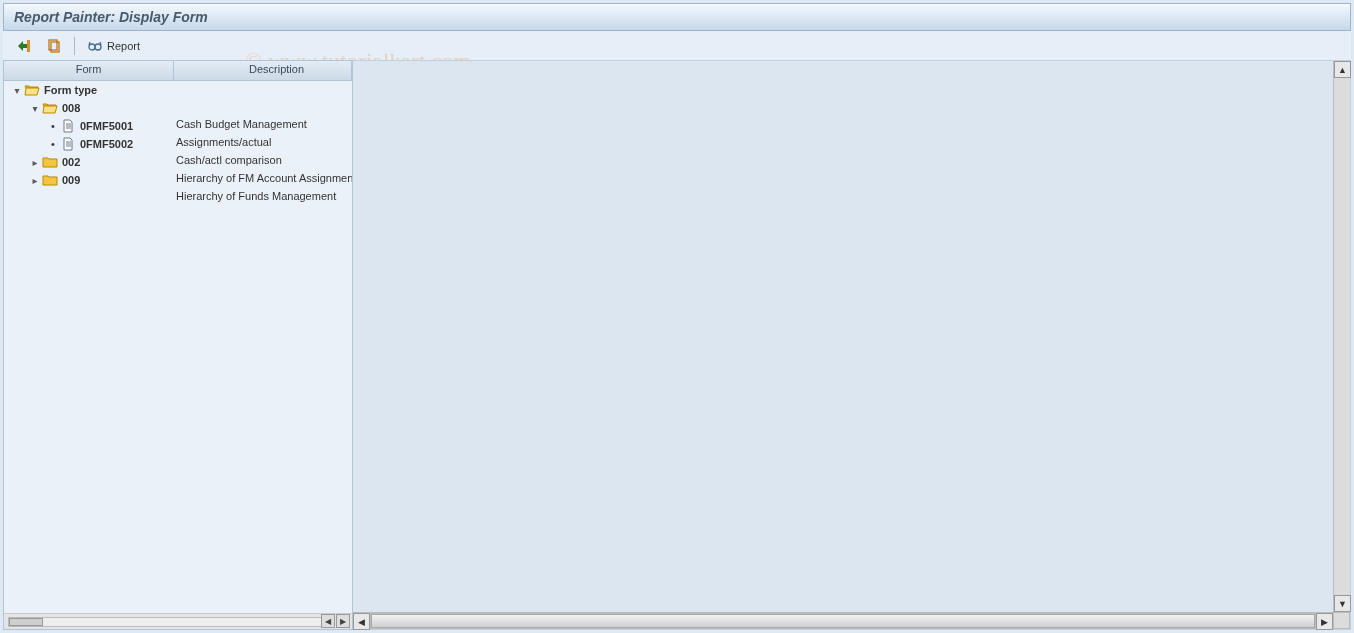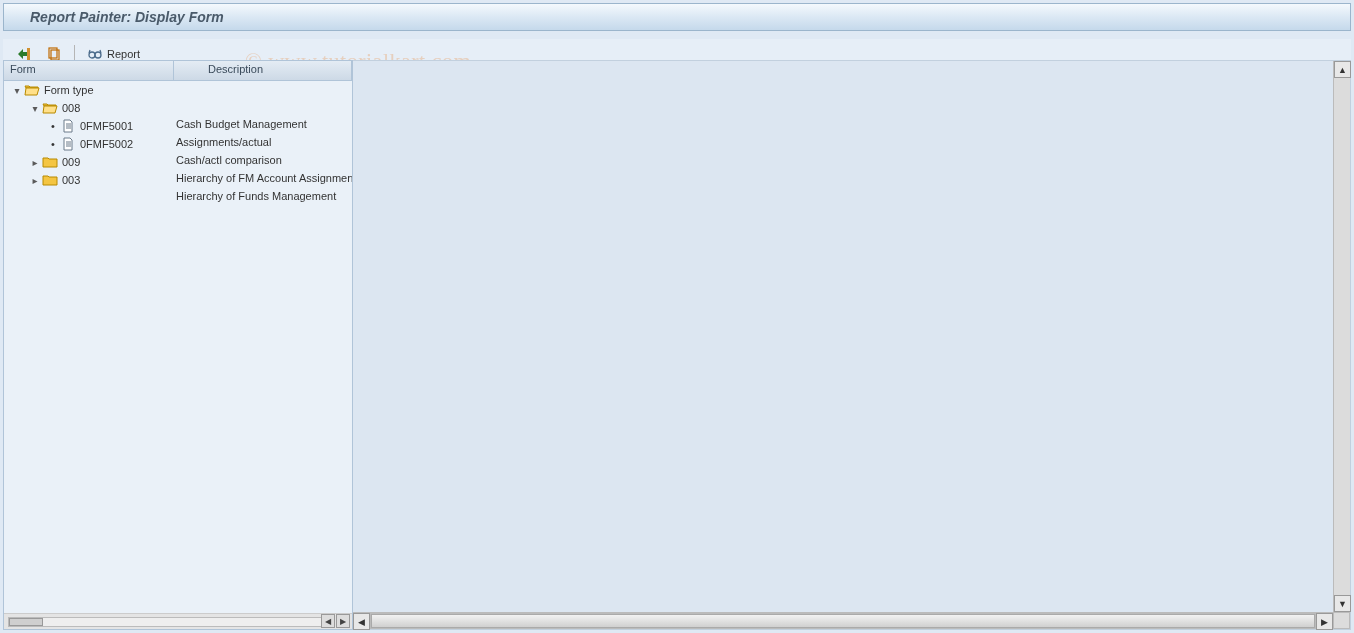--- a/index.html
+++ b/index.html
@@ -10,40 +10,40 @@
     font-size: 11px;
     color: #333;
     background: #dfe9f4;
     overflow: hidden;
     position: relative;
   }
   .title-bar {
     background: linear-gradient(to bottom, #f4f9fd 0%, #dbe8f4 50%, #c5d9eb 100%);
     border: 1px solid #9bb5cc;
     height: 28px;
-    padding: 0 26px;
+    padding: 0 10px;
     display: flex;
     align-items: center;
     margin: 3px 3px 0 3px;
   }
   .title-bar h1 {
     font-size: 14px;
     font-style: italic;
     font-weight: bold;
     color: #4a5a6a;
   }
   .toolbar {
     height: 30px;
     padding: 4px 8px;
     display: flex;
     align-items: center;
     gap: 4px;
     background: #e6eef7;
     border-bottom: 1px solid #c5c5c5;
-    margin: 8px 3px;
+    margin: 0 3px;
   }
   .tb-btn {
     display: inline-flex;
     align-items: center;
     gap: 4px;
     padding: 2px 4px;
     border: 1px solid transparent;
     border-radius: 2px;
     cursor: pointer;
   }
@@ -67,20 +67,21 @@
     border: 1px solid #b0c4d8;
     display: flex;
     flex-direction: column;
     position: relative;
   }
   .tree-header {
     display: flex;
     background: linear-gradient(to bottom,#e4ecf4,#cdd9e6);
     border-bottom: 1px solid #b0c4d8;
     height: 20px;
+    text-align: center;
   }
   .tree-header .col {
     padding: 2px 6px;
     border-right: 1px solid #b0c4d8;
     font-size: 11px;
     color: #3a4a5a;
     overflow: hidden;
   }
   .col-form { width: 170px; }
   .col-desc { flex: 1; margin-left: 28px; }
@@ -108,21 +109,21 @@
     font-size: 10px;
     cursor: pointer;
   }
   .bullet {
     display:inline-block;
     width:10px;
     text-align:center;
     color:#333;
   }
   .node-icon { width: 16px; height: 14px; display: inline-block; margin: 0 2px; }
-  .label { padding-left: 2px; }
+  .label { padding-left: 2px; font-weight: bold; }
   .tree-hscroll {
     height: 16px;
     background: #e4e4e4;
     border-top:1px solid #ccc;
     display:flex;
     align-items:center;
     justify-content:flex-end;
     gap:0;
   }
   .tree-hscroll .track { flex:1; margin:0 28px 0 4px; height:10px; background:#eee; border:1px solid #bbb; position:relative;}
@@ -269,32 +270,32 @@
         </div>
         <div class="c2">Cash/actl comparison</div>
       </div>
 
       <div class="row">
         <div class="c1 indent-2">
           <span class="twisty">▸</span>
           <svg class="node-icon" viewBox="0 0 16 14">
               <path fill="#f4c542" stroke="#b88a00" d="M1 3h5l1 1h8v8H1z"></path>
             </svg>
-          <span class="label">009</span>
+          <span class="label">002</span>
         </div>
         <div class="c2">Hierarchy of FM Account Assignments</div>
       </div>
 
       <div class="row">
         <div class="c1 indent-2">
           <span class="twisty">▸</span>
           <svg class="node-icon" viewBox="0 0 16 14">
               <path fill="#f4c542" stroke="#b88a00" d="M1 3h5l1 1h8v8H1z"></path>
             </svg>
-          <span class="label">003</span>
+          <span class="label">009</span>
         </div>
         <div class="c2">Hierarchy of Funds Management</div>
       </div>
 
     </div>
     <div class="tree-hscroll arrows-wrap">
       <div class="track">
           <div class="grip"></div>
         </div>
       <div class="arrows">

